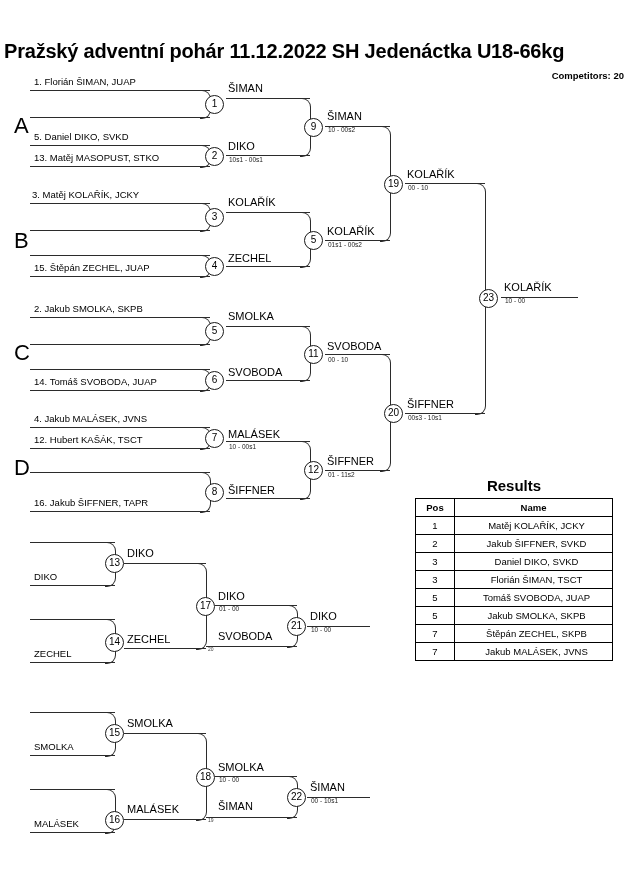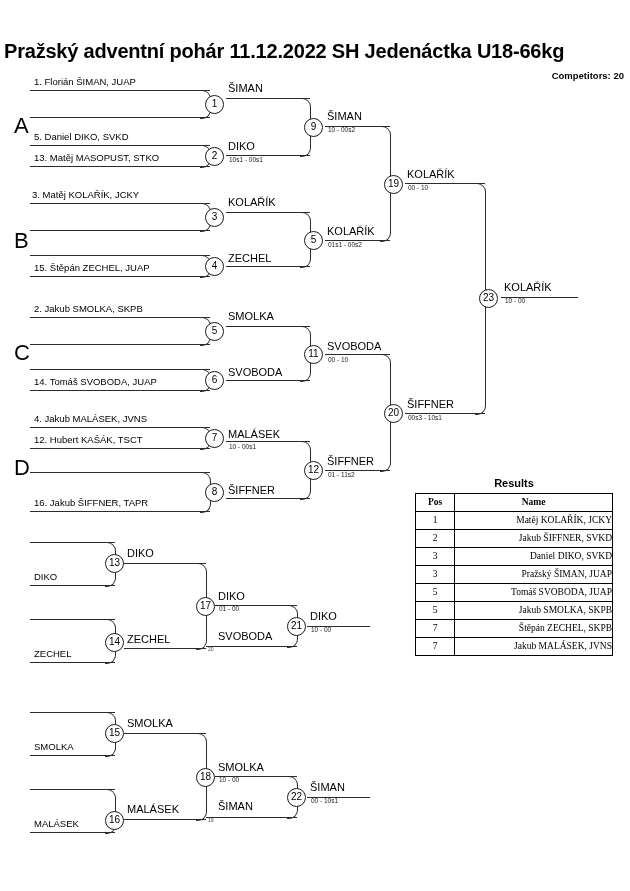--- a/index.html
+++ b/index.html
@@ -24,26 +24,26 @@
         font-family:"Liberation Sans",sans-serif;}
 
   .ename{position:absolute;font-size:9.5px;white-space:nowrap;}          
   .wname{position:absolute;font-size:11px;white-space:nowrap;}           
   .score{position:absolute;font-size:6.5px;white-space:nowrap;color:#222;}
   .tiny{position:absolute;font-size:5px;white-space:nowrap;color:#444;}
   .pool{position:absolute;font-size:22px;}
 
   
   #results-wrap{left:415px;top:477px;width:198px;}
-  #results-title{text-align:center;font-size:11px;font-weight:bold;margin-bottom:4px;}
+  #results-title{text-align:center;font-size:15px;font-weight:bold;margin-bottom:4px;}
   table{border-collapse:collapse;width:198px;border:1.6px solid #000;}
-  th,td{border:1px solid #000;font-size:9.5px;padding:1px 0 2px 0;height:14px;font-family:Liberation Serif, serif;}
+  th,td{border:1px solid #000;font-size:9.5px;padding:1px 0 2px 0;height:14px;}
   th.pos,td.pos{width:38px;text-align:center;}
   th.nm{text-align:center;}
-  td.nm{text-align:right;padding-left:6px;}
+  td.nm{text-align:center;padding-left:6px;}
   th{font-weight:bold;}
 </style>
 </head>
 <body>
 
 <div class="abs" id="title">Pražský adventní pohár  11.12.2022  SH Jedenáctka   U18-66kg</div>
 <div class="abs" id="competitors">Competitors: 20</div>
 
 <div class="pool" style="left:14px;top:113px;">A</div>
 <div class="pool" style="left:14px;top:228px;">B</div>
@@ -241,21 +241,21 @@
         <tr>
           <td class="pos">2</td>
           <td class="nm">Jakub ŠIFFNER, SVKD</td>
         </tr>
         <tr>
           <td class="pos">3</td>
           <td class="nm">Daniel DIKO, SVKD</td>
         </tr>
         <tr>
           <td class="pos">3</td>
-          <td class="nm">Pražský ŠIMAN, JUAP</td>
+          <td class="nm">Florián ŠIMAN, TSCT</td>
         </tr>
         <tr>
           <td class="pos">5</td>
           <td class="nm">Tomáš SVOBODA, JUAP</td>
         </tr>
         <tr>
           <td class="pos">5</td>
           <td class="nm">Jakub SMOLKA, SKPB</td>
         </tr>
         <tr>

